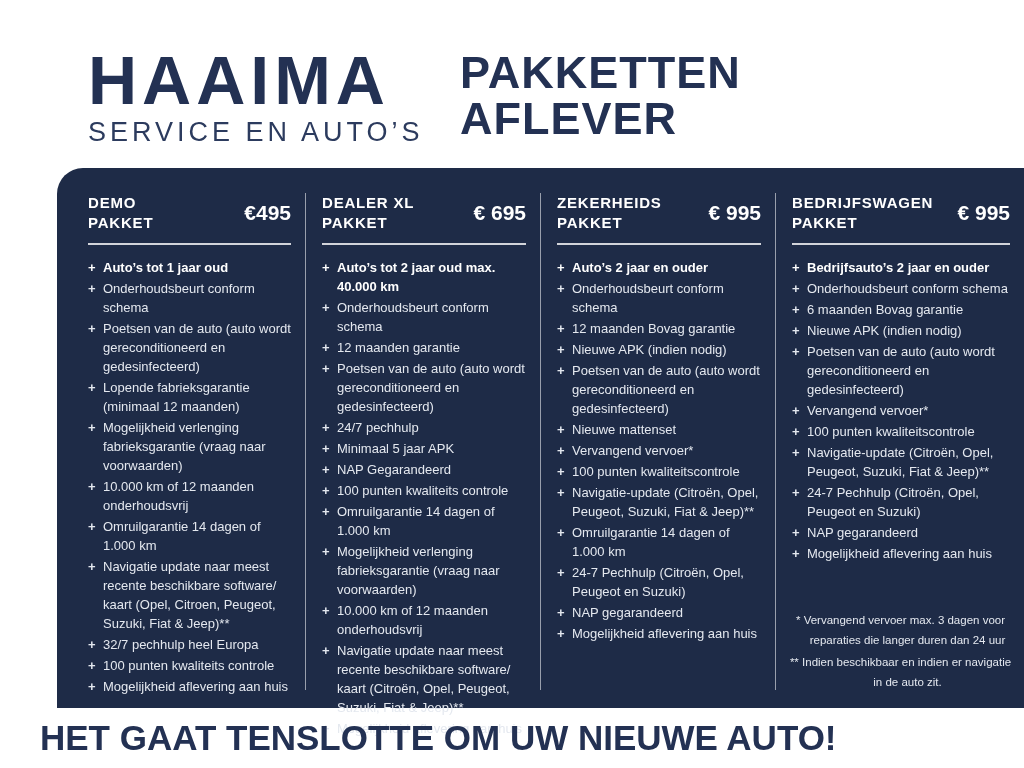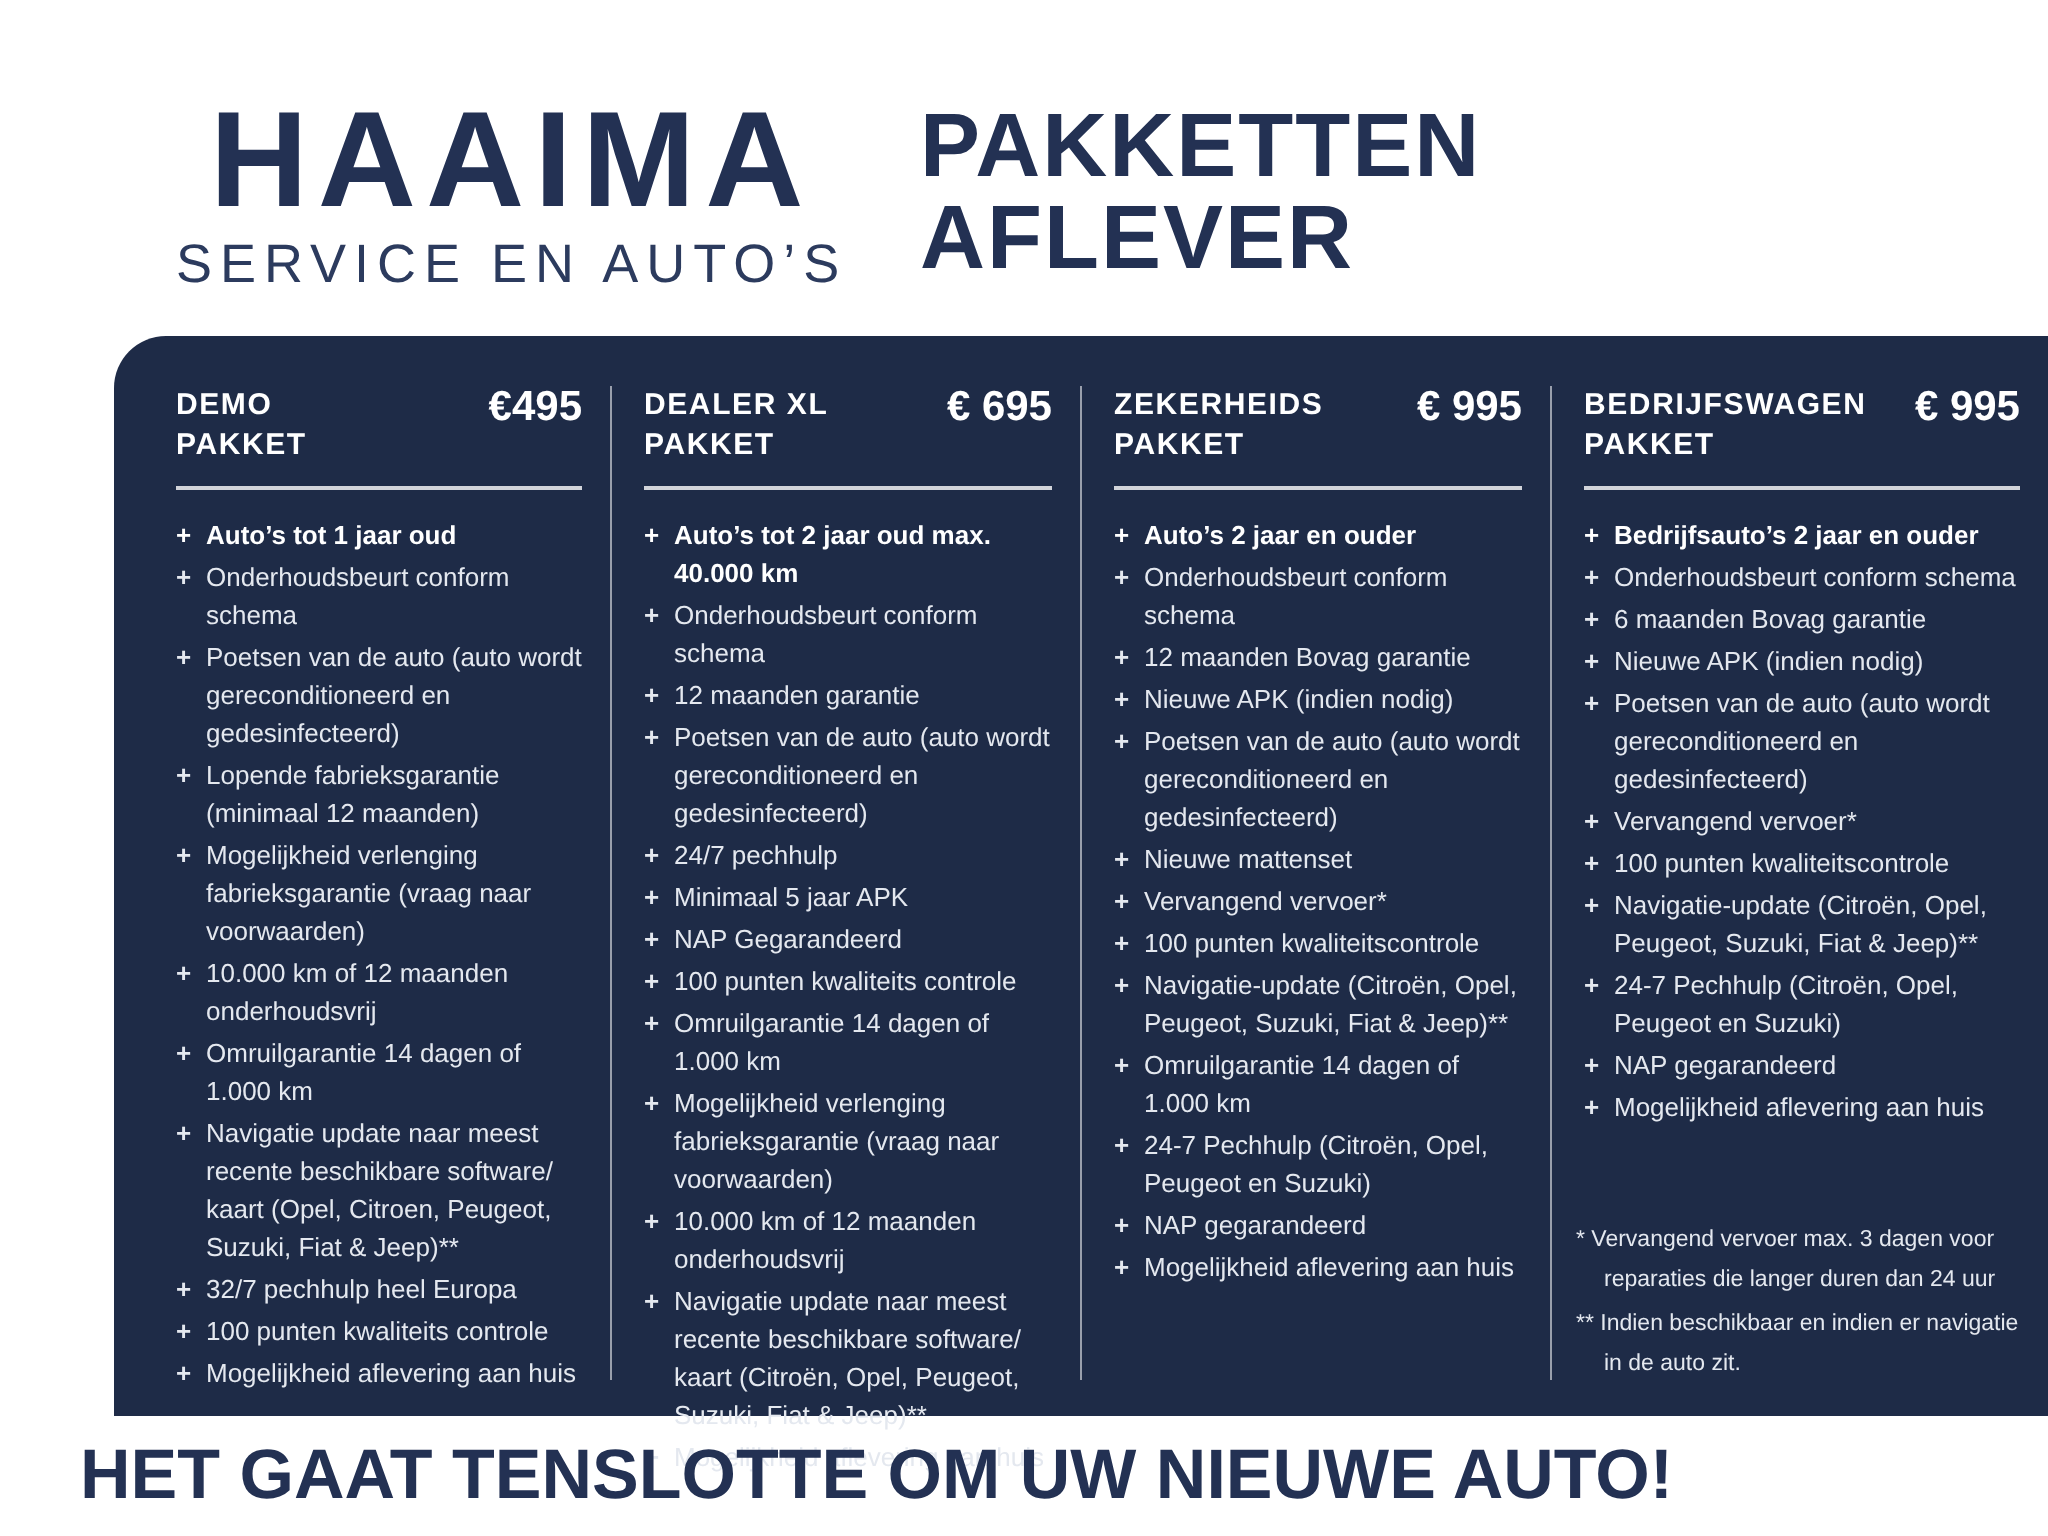--- a/index.html
+++ b/index.html
@@ -1,49 +1,49 @@
 <!DOCTYPE html>
 <html><head>
 <meta charset="utf-8">
 <style>
   * { margin: 0; padding: 0; box-sizing: border-box; }
   html, body { width: 1024px; height: 768px; background: #ffffff; overflow: hidden;
     font-family: "Liberation Sans", sans-serif; }
   .stage { position: relative; width: 1024px; height: 768px; background: #ffffff; }
 
   
-  .logo-block { position: absolute; left: 88px; top: 46px; color: #233153; text-align: center; }
+  .logo-block { position: absolute; left: 88px; top: 46px; color: #233153; }
   .logo-name { font-size: 68px; font-weight: bold; letter-spacing: 5px; line-height: 1.0; }
   .logo-sub  { font-size: 27px; font-weight: normal; letter-spacing: 4px; margin-top: 3px; color: #2c3b5e; }
   .title-block { position: absolute; left: 460px; top: 50px; color: #233153; }
   .title-line { font-size: 45px; font-weight: bold; letter-spacing: 1px; line-height: 46px; }
 
   
   .panel { position: absolute; left: 57px; top: 168px; width: 967px; height: 540px;
     background: #1e2b47; border-radius: 26px 0 0 0; display: flex; padding: 25px 0 18px 0; }
   .col { padding: 0 14px 0 16px; }
   .col.c0 { flex: 0 0 248px; padding-left: 31px; border-left: none; }
   .col.c1 { flex: 0 0 235px; border-left: 1px solid rgba(255,255,255,0.55); }
   .col.c2 { flex: 0 0 235px; border-left: 1px solid rgba(255,255,255,0.55); }
   .col.c3 { flex: 0 0 249px; border-left: 1px solid rgba(255,255,255,0.55); }
 
-  .pkg-head { display: flex; align-items: flex-start; justify-content: space-between; min-height: 40px; }
+  .pkg-head { display: flex; align-items: center; justify-content: space-between; min-height: 40px; }
   .pkg-name { color: #ffffff; font-weight: bold; font-size: 15px; letter-spacing: 0.8px; line-height: 20px; }
   .pkg-price { color: #ffffff; font-weight: bold; font-size: 21px; line-height: 22px; white-space: nowrap; }
   .pkg-rule { border-bottom: 2px solid rgba(255,255,255,0.8); margin-top: 10px; }
   .pkg-list { margin-top: 13px; }
 
   .item { display: flex; color: #e4e8ef; font-size: 13px; line-height: 19px; margin-bottom: 2px; }
   .item .plus { flex: 0 0 15px; font-weight: bold; }
   .item.bold { color: #ffffff; font-weight: bold; }
 
   
   .footnotes { position: absolute; left: 731px; top: 442px; width: 225px;
     color: #e4e8ef; font-size: 11.5px; line-height: 20px; }
-  .fn { padding-left: 14px; text-indent: -14px; margin-bottom: 2px; }
+  .fn { padding-left: 14px; text-indent: -14px; margin-bottom: 2px; text-align: center; }
 
   
   .tagline { position: absolute; left: 40px; top: 718px; color: #233153;
     font-size: 35px; font-weight: bold; letter-spacing: 0px; white-space: nowrap; text-align: right; }
 </style>
 </head>
 <body>
 
 <div class="stage">
 

